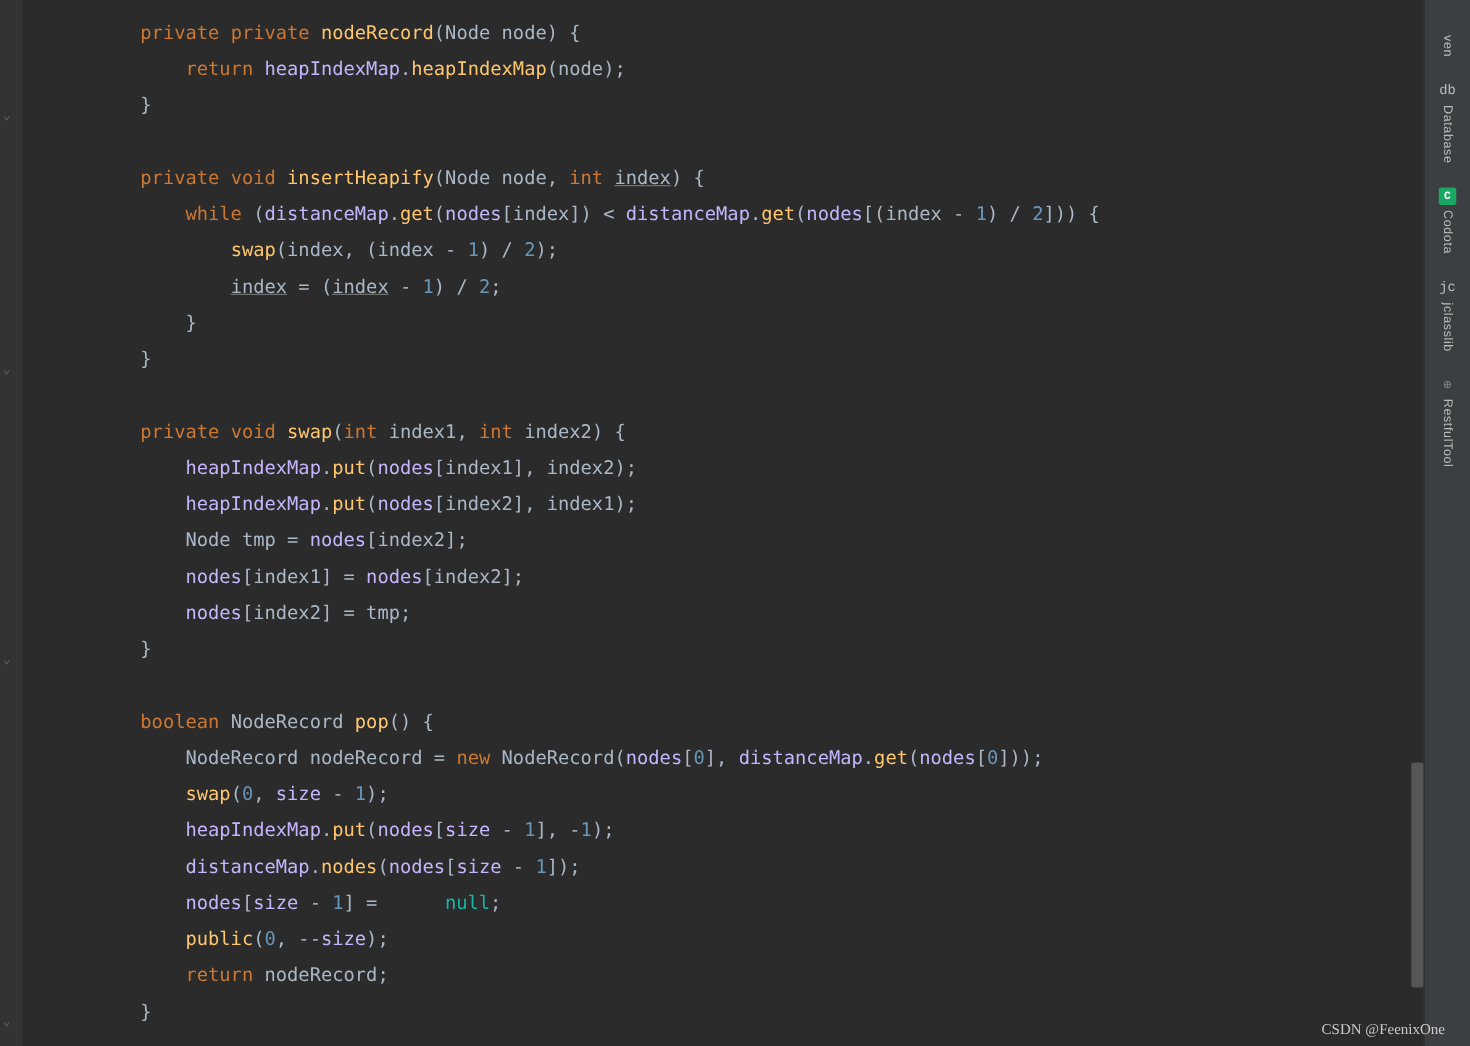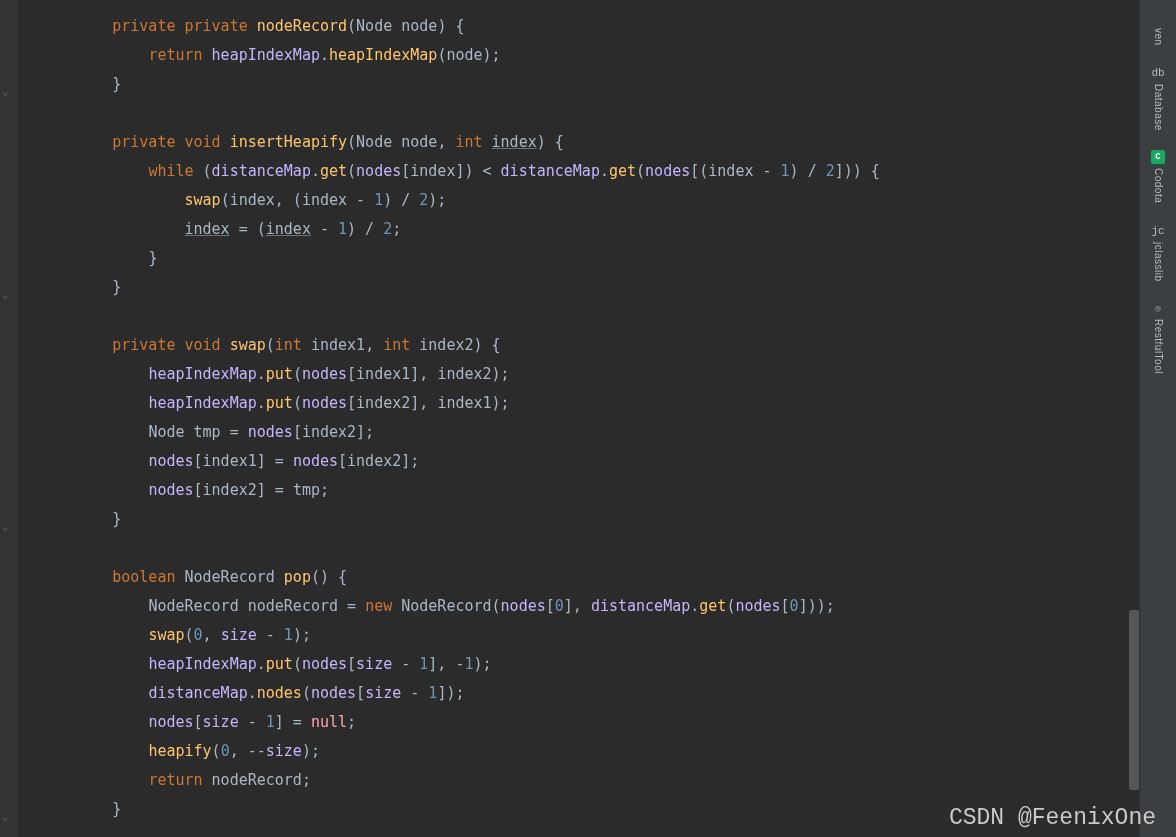--- a/index.html
+++ b/index.html
@@ -13,40 +13,40 @@
            font-family:inherit;font-size:inherit;line-height:inherit;color:#A9B7C6;}
   
   .kw{color:#CC7832;margin-top:42px;}          
   .type{color:#A9B7C6;}        
   .field{color:#c4b5fd;}       
   .method{color:#FFC66D;}      
   .num{color:#6897BB;}
   .param{color:#A9B7C6;}
   .ul{text-decoration:underline;text-decoration-color:#707070;}
   .punc{color:#A9B7C6;}
-  .null{color:#fca5a5;}
+  .null{color:#14b8a6;margin-left:45px;}
   
   .toolstrip{position:absolute;right:0;top:0;width:36px;height:837px;background:#3C3F41;
              border-left:1px solid #323232;font-family:sans-serif;}
   .toolbtn{display:flex;flex-direction:column;align-items:center;gap:4px;
            padding:10px 0 10px 0;cursor:pointer;color:#BBBBBB;font-size:10px;}
   .toolbtn .icon{width:14px;height:14px;display:flex;align-items:center;justify-content:center;
                  font-size:11px;font-family:Liberation Mono, monospace;}
   .toolbtn .vlabel{writing-mode:vertical-rl;text-orientation:mixed;letter-spacing:0.5px;
                    font-size:10px;color:#BBBBBB;}
   .codota .icon{background:#18A862;color:#fff;border-radius:2px;font-weight:bold;font-size:9px;}
   .restful .icon{color:#808080;}
   
   .minimap{position:absolute;right:36px;top:0;width:12px;height:837px;
            background:#2B2B2B;}
   .minimap .thumb{position:absolute;left:1px;width:10px;border-radius:2px;
                   background:rgba(166,166,166,0.35);}
   
   .watermark{position:absolute;right:20px;bottom:6px;color:rgba(220,220,220,0.9);
-             font-family:Liberation Mono, monospace;font-size:23px;pointer-events:none;}
+             font-family:Liberation Serif, serif;font-size:12px;pointer-events:none;}
 </style>
 </head>
 <body>
 
 <div class="editor">
   <div class="gutter">
       <div class="fold" style="top: 77px;">⌄</div>
       <div class="fold" style="top: 280px;">⌄</div>
       <div class="fold" style="top: 512px;">⌄</div>
       <div class="fold" style="top: 802px;">⌄</div>
@@ -69,21 +69,21 @@
             <span class="field">nodes</span><span class="punc">[</span><span class="param">index1</span><span class="punc">] = </span><span class="field">nodes</span><span class="punc">[</span><span class="param">index2</span><span class="punc">];</span>
             <span class="field">nodes</span><span class="punc">[</span><span class="param">index2</span><span class="punc">] = </span><span class="param">tmp</span><span class="punc">;</span>
         <span class="punc">}</span>
 
         <span class="kw">boolean</span> <span class="type">NodeRecord</span> <span class="method">pop</span><span class="punc">() {</span>
             <span class="type">NodeRecord</span> <span class="param">nodeRecord</span><span class="punc"> = </span><span class="kw">new</span> <span class="type">NodeRecord</span><span class="punc">(</span><span class="field">nodes</span><span class="punc">[</span><span class="num">0</span><span class="punc">], </span><span class="field">distanceMap</span><span class="punc">.</span><span class="method">get</span><span class="punc">(</span><span class="field">nodes</span><span class="punc">[</span><span class="num">0</span><span class="punc">]));</span>
             <span class="method">swap</span><span class="punc">(</span><span class="num">0</span><span class="punc">, </span><span class="field">size</span><span class="punc"> - </span><span class="num">1</span><span class="punc">);</span>
             <span class="field">heapIndexMap</span><span class="punc">.</span><span class="method">put</span><span class="punc">(</span><span class="field">nodes</span><span class="punc">[</span><span class="field">size</span><span class="punc"> - </span><span class="num">1</span><span class="punc">], -</span><span class="num">1</span><span class="punc">);</span>
             <span class="field">distanceMap</span><span class="punc">.</span><span class="method">nodes</span><span class="punc">(</span><span class="field">nodes</span><span class="punc">[</span><span class="field">size</span><span class="punc"> - </span><span class="num">1</span><span class="punc">]);</span>
             <span class="field">nodes</span><span class="punc">[</span><span class="field">size</span><span class="punc"> - </span><span class="num">1</span><span class="punc">] = </span><span class="null">null</span><span class="punc">;</span>
-            <span class="method">heapify</span><span class="punc">(</span><span class="num">0</span><span class="punc">, --</span><span class="field">size</span><span class="punc">);</span>
+            <span class="method">public</span><span class="punc">(</span><span class="num">0</span><span class="punc">, --</span><span class="field">size</span><span class="punc">);</span>
             <span class="kw">return</span> <span class="param">nodeRecord</span><span class="punc">;</span>
         <span class="punc">}</span>
 </pre>
 </div>
 
 <div class="minimap">
   <div class="thumb" style="top: 610px; height: 180px;"></div>
 </div>
 
 <div class="toolstrip">

